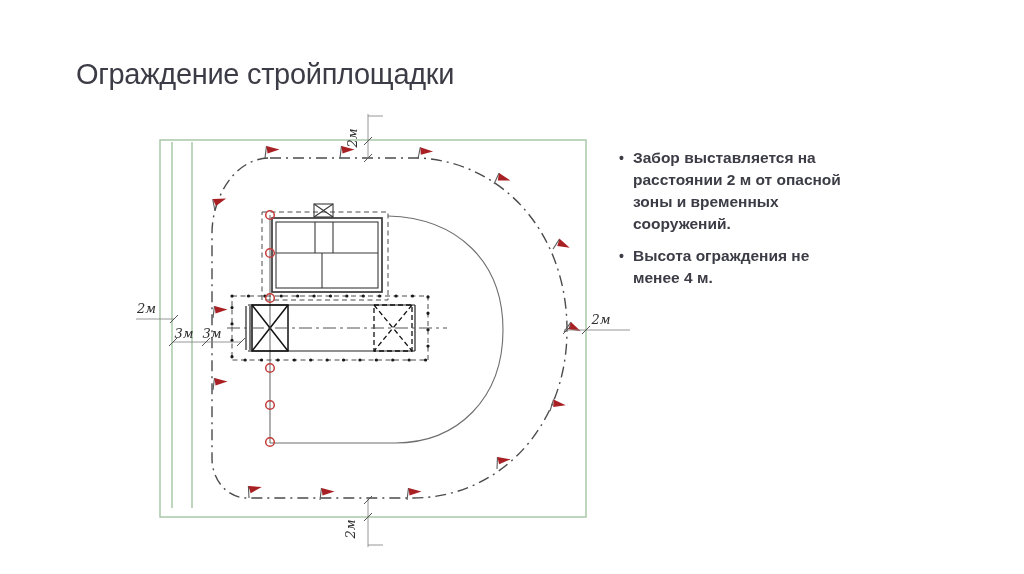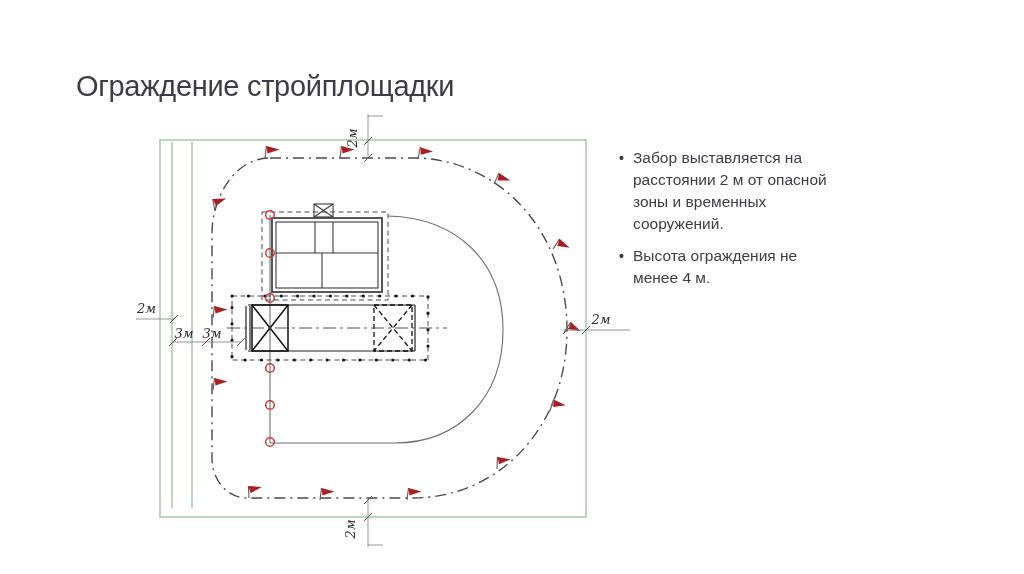--- a/index.html
+++ b/index.html
@@ -4,40 +4,40 @@
 <style>
   html,body{margin:0;padding:0;background:#fff;}
   .slide{
     position:relative;
     width:1024px;height:574px;
     background:#ffffff;
     font-family:"Liberation Sans",sans-serif;
     overflow:hidden;
   }
   .title{
-    position:absolute;left:76px;top:70px;
+    position:absolute;left:76px;top:58px;
     margin:0;
     font-size:29px;font-weight:400;letter-spacing:-0.3px;
     color:#3c3c46;
   }
   .bullets{
     position:absolute;left:619px;top:147px;width:226px;
     list-style:none;margin:0;padding:0;
     color:#3c3c46;
   }
   .bullets li{
     display:flex;align-items:flex-start;
     margin-bottom:10px;
   }
   .bullets .marker{
     flex:0 0 14px;
     font-size:14px;font-weight:700;line-height:22px;
   }
   .bullets .btext{
-    font-size:15.5px;font-weight:400;line-height:22px;
+    font-size:15.5px;font-weight:700;line-height:22px;
   }
   .diagram{
     position:absolute;left:130px;top:105px;width:510px;height:460px;
   }
   
   .green{stroke:#a3c3a3;fill:none;stroke-width:1.4;}
   .fence{stroke:#4b4b4b;fill:none;stroke-width:1.4;stroke-dasharray:11 5 2 5;}
   .dz{stroke:#6e6e6e;fill:none;stroke-width:1.1;}
   .dash2{stroke:#4b4b4b;fill:none;stroke-width:1;stroke-dasharray:5 3.5;}
   .wall{stroke:#3a3a3a;fill:none;stroke-width:1.7;}

